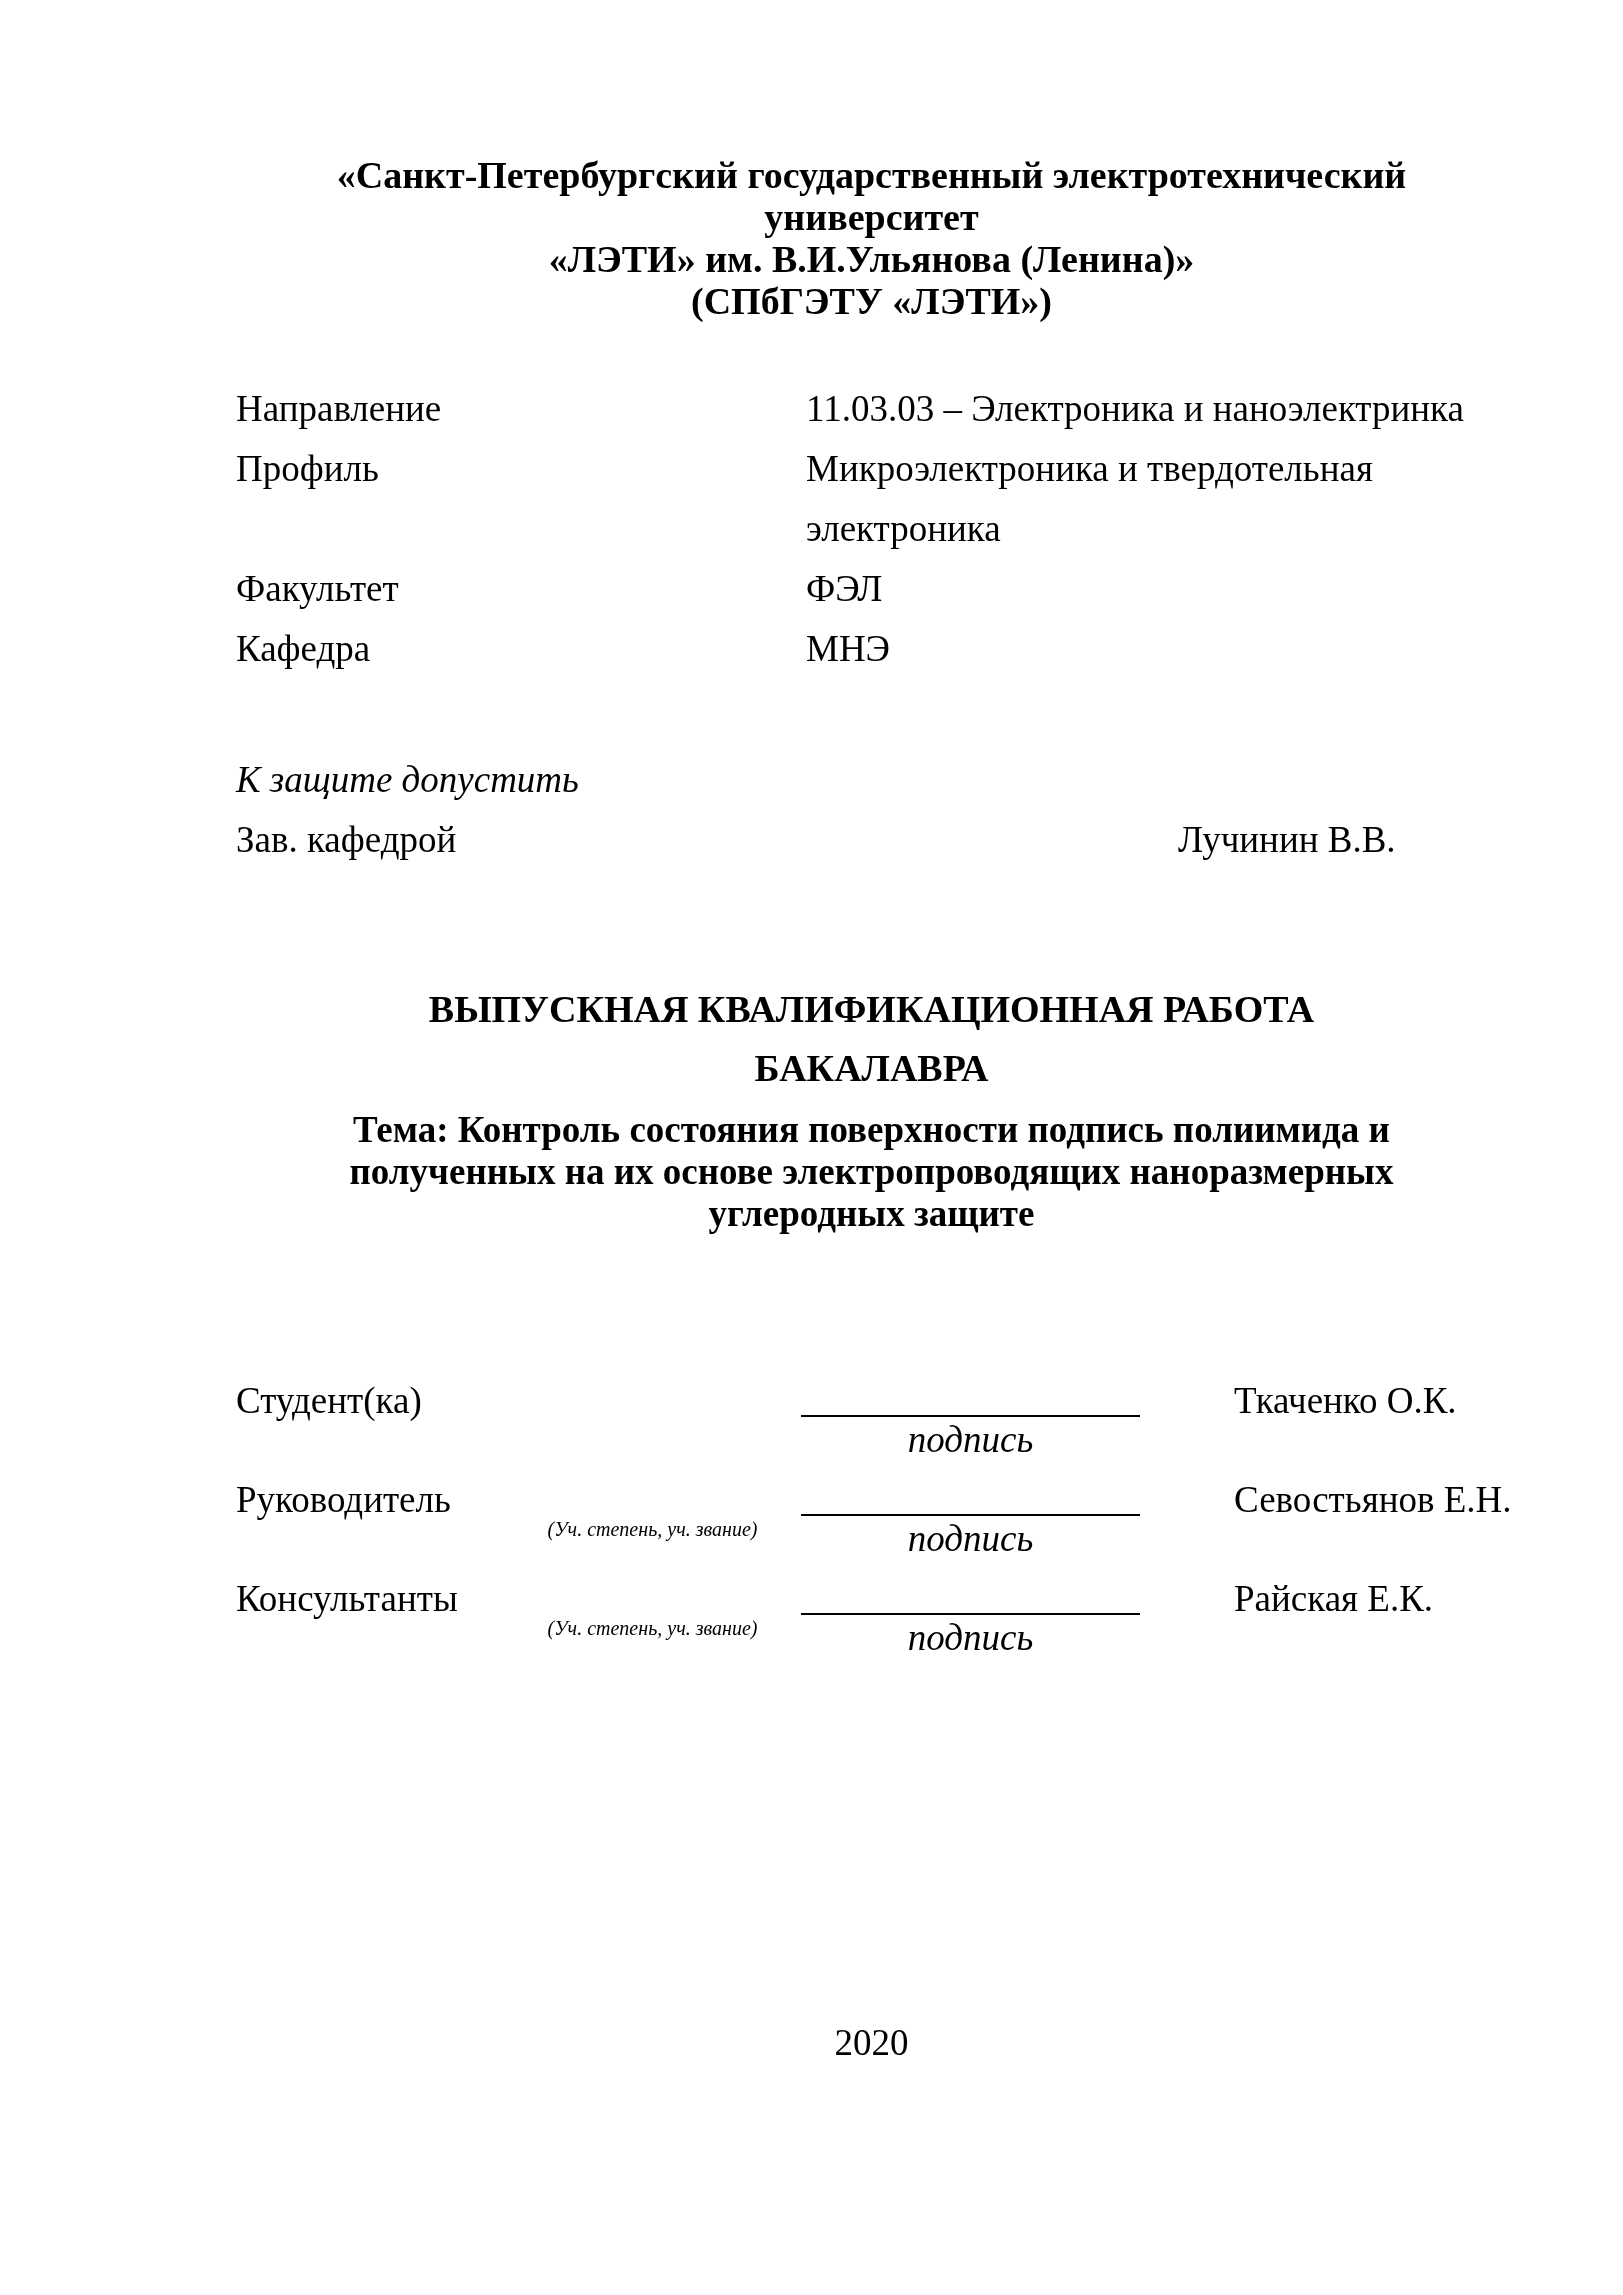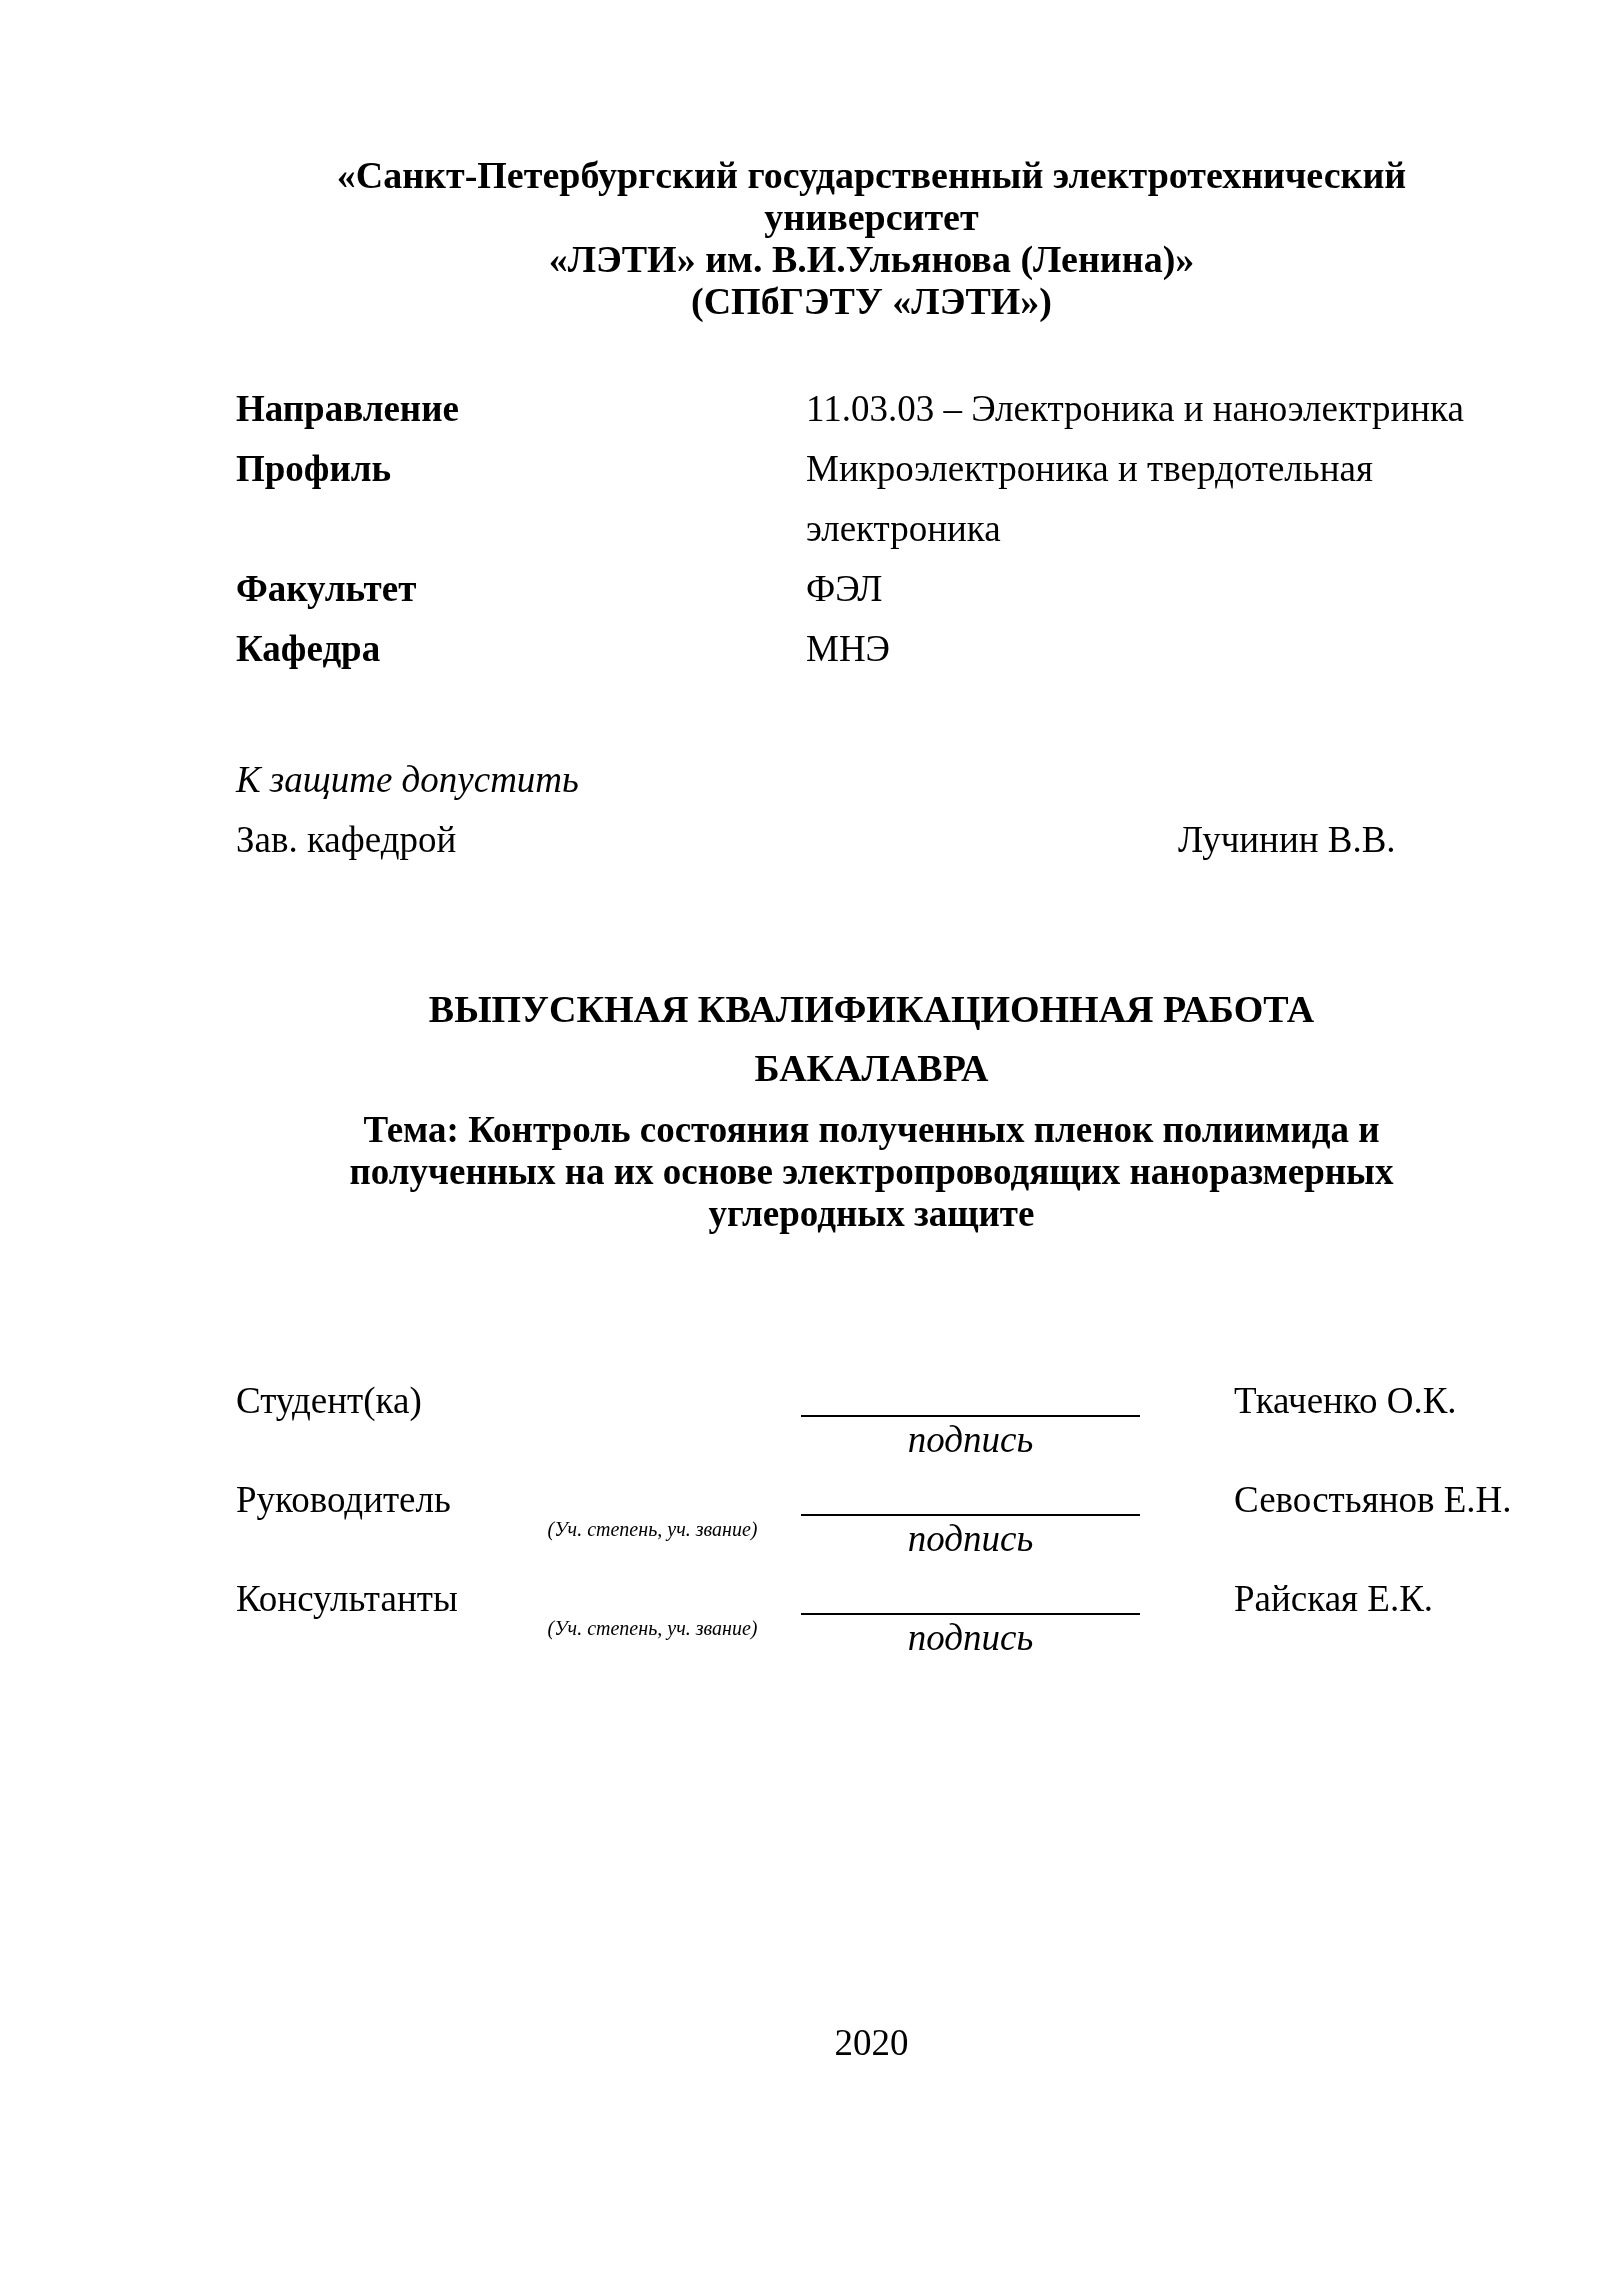--- a/index.html
+++ b/index.html
@@ -31,21 +31,21 @@
   
   .fields {
     margin-top: 57px;
     font-size: 37px;
     line-height: 60px;
   }
   .field-row { display: flex; }
   .field-label {
     width: 570px;
     flex: 0 0 570px;
-    font-weight: bold;
+    font-weight: normal;
     white-space: nowrap;
   }
   .field-value {
     flex: 1;
     white-space: nowrap;
   }
 
   
   .admission {
     margin-top: 71px;
@@ -177,21 +177,21 @@
       <span class="admission-name">Лучинин В.В.</span>
     </div>
   </div>
 
   <div class="work-title">
     <div>ВЫПУСКНАЯ КВАЛИФИКАЦИОННАЯ РАБОТА</div>
     <div>БАКАЛАВРА</div>
   </div>
 
   <div class="theme">
-    <div>Тема: Контроль состояния полученных пленок полиимида и</div>
+    <div>Тема: Контроль состояния поверхности подпись полиимида и</div>
     <div>полученных на их основе электропроводящих наноразмерных</div>
     <div>углеродных защите</div>
   </div>
 
   <div class="signatures">
 
     <div class="sig-row">
       <div class="sig-role">Студент(ка)</div>
       <div class="sig-center">
         <div class="sig-line"></div>

